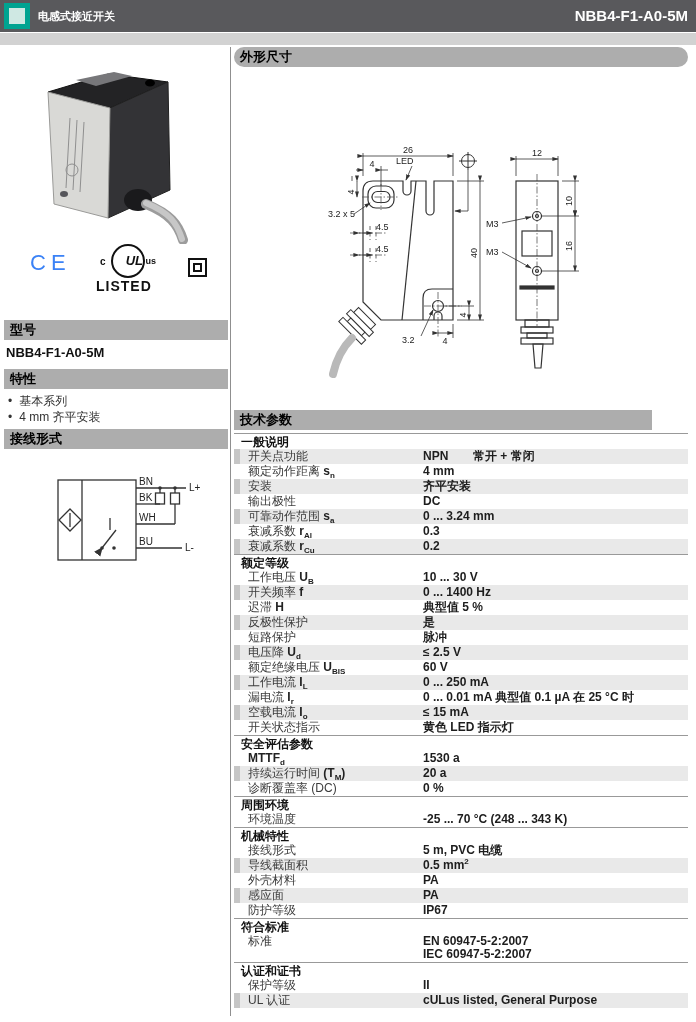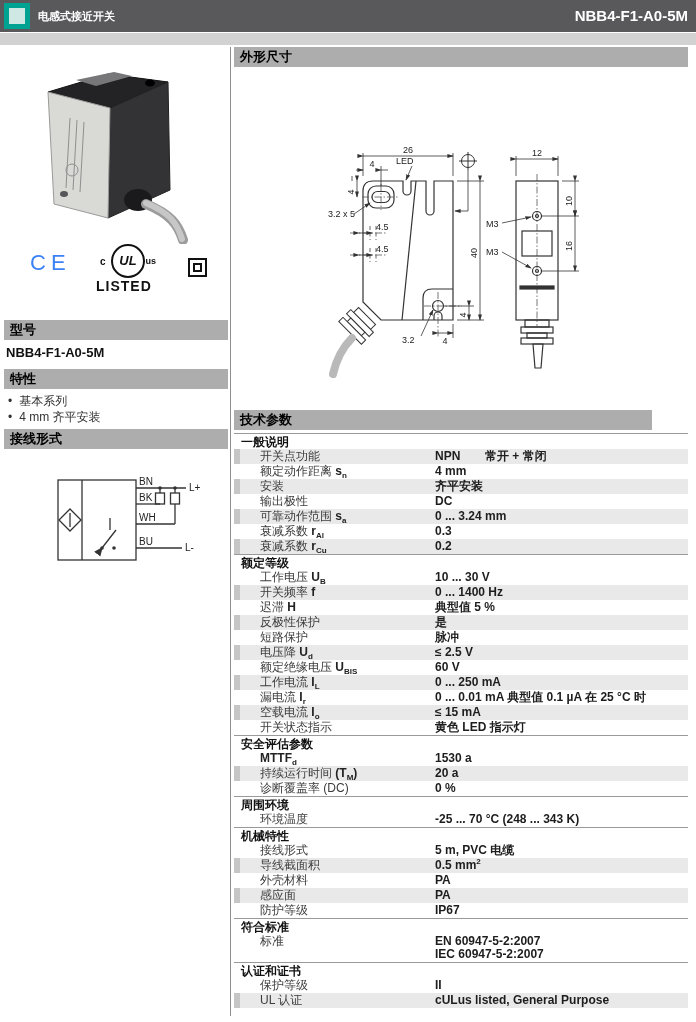--- a/index.html
+++ b/index.html
@@ -14,47 +14,47 @@
   .topbar .t-model{position:absolute;right:8px;top:0;line-height:32px;color:#fff;
         font-size:15px;font-weight:bold;}
   .substrip{position:absolute;left:0;top:33px;width:696px;height:12px;background:#d2d2d2;}
   .vdivider{position:absolute;left:230px;top:47px;width:1px;height:969px;background:#8f8f8f;}
   
   .secbar{position:absolute;height:20px;line-height:20px;background:#adadad;color:#000;
         font-size:13px;font-weight:bold;padding-left:6px;box-sizing:border-box;}
   .bar-model{left:4px;top:320px;width:224px;}
   .bar-feat {left:4px;top:369px;width:224px;}
   .bar-conn {left:4px;top:429px;width:224px;}
-  .bar-dim  {left:234px;top:47px;width:454px;}
+  .bar-dim  {left:234px;top:47px;width:454px;border-radius:10px;}
   .bar-tech {left:234px;top:410px;width:418px;}
   .model-text{position:absolute;left:6px;top:345px;font-size:13px;font-weight:bold;color:#111;}
   .features{position:absolute;left:8px;top:393px;font-size:12px;color:#333;}
   .features .feat{display:flex;gap:7px;line-height:16px;}
   
   .ce-mark{position:absolute;left:30px;top:250px;font-size:22px;letter-spacing:5px;color:#3b82f6;}
   .ul-mark{position:absolute;left:96px;top:244px;width:62px;height:46px;}
   .ul-circle{position:absolute;left:15px;top:0;width:30px;height:30px;border:2px solid #111;
-        border-radius:50%;text-align:center;}
+        border-radius:50%;text-align:right;}
   .ul-letters{font-size:13px;font-weight:bold;font-style:italic;line-height:30px;color:#111;}
   .ul-c{position:absolute;left:4px;top:12px;font-size:10px;font-weight:bold;color:#111;}
   .ul-us{position:absolute;right:2px;top:12px;font-size:9px;font-weight:bold;color:#111;}
   .ul-listed{position:absolute;left:0;top:34px;width:62px;text-align:left;font-size:14px;
         font-weight:bold;letter-spacing:1px;color:#111;}
   .sq-mark{position:absolute;left:188px;top:258px;width:15px;height:15px;border:2px solid #111;
         display:flex;align-items:center;justify-content:center;}
   .sq-mark .inner{width:5px;height:5px;border:2px solid #111;}
   
   .photo-svg{position:absolute;left:20px;top:52px;}
   .wiring-svg{position:absolute;left:48px;top:462px;}
   .dim-svg{position:absolute;left:326px;top:126px;}
   
   .tech-table{position:absolute;left:234px;top:433px;width:454px;font-size:12px;}
   .t-section{border-top:1px solid #999;font-weight:bold;color:#111;padding:1px 0 0 7px;
         height:14px;line-height:14px;font-size:12px;}
-  .t-row{display:flex;align-items:flex-start;min-height:15px;line-height:13px;padding:1px 12px;
+  .t-row{display:flex;align-items:flex-start;min-height:15px;line-height:13px;padding:1px 0;
         box-sizing:border-box;}
   .t-row.shaded{background:linear-gradient(to right,#c6c6c6 0,#c6c6c6 6px,#e9e9e9 6px);}
   .t-label{width:189px;padding-left:14px;box-sizing:border-box;color:#3c3c3c;flex:none;}
   .t-label .sym{font-weight:bold;color:#222;}
   .t-value{flex:1;font-weight:bold;color:#1d1d1d;display:flex;}
   .t-value .v1.fixed{width:50px;flex:none;}
   sub,sup{font-size:8px;line-height:0;}
   svg text{font-family:"Liberation Sans",sans-serif;}
 </style>
 </head>

